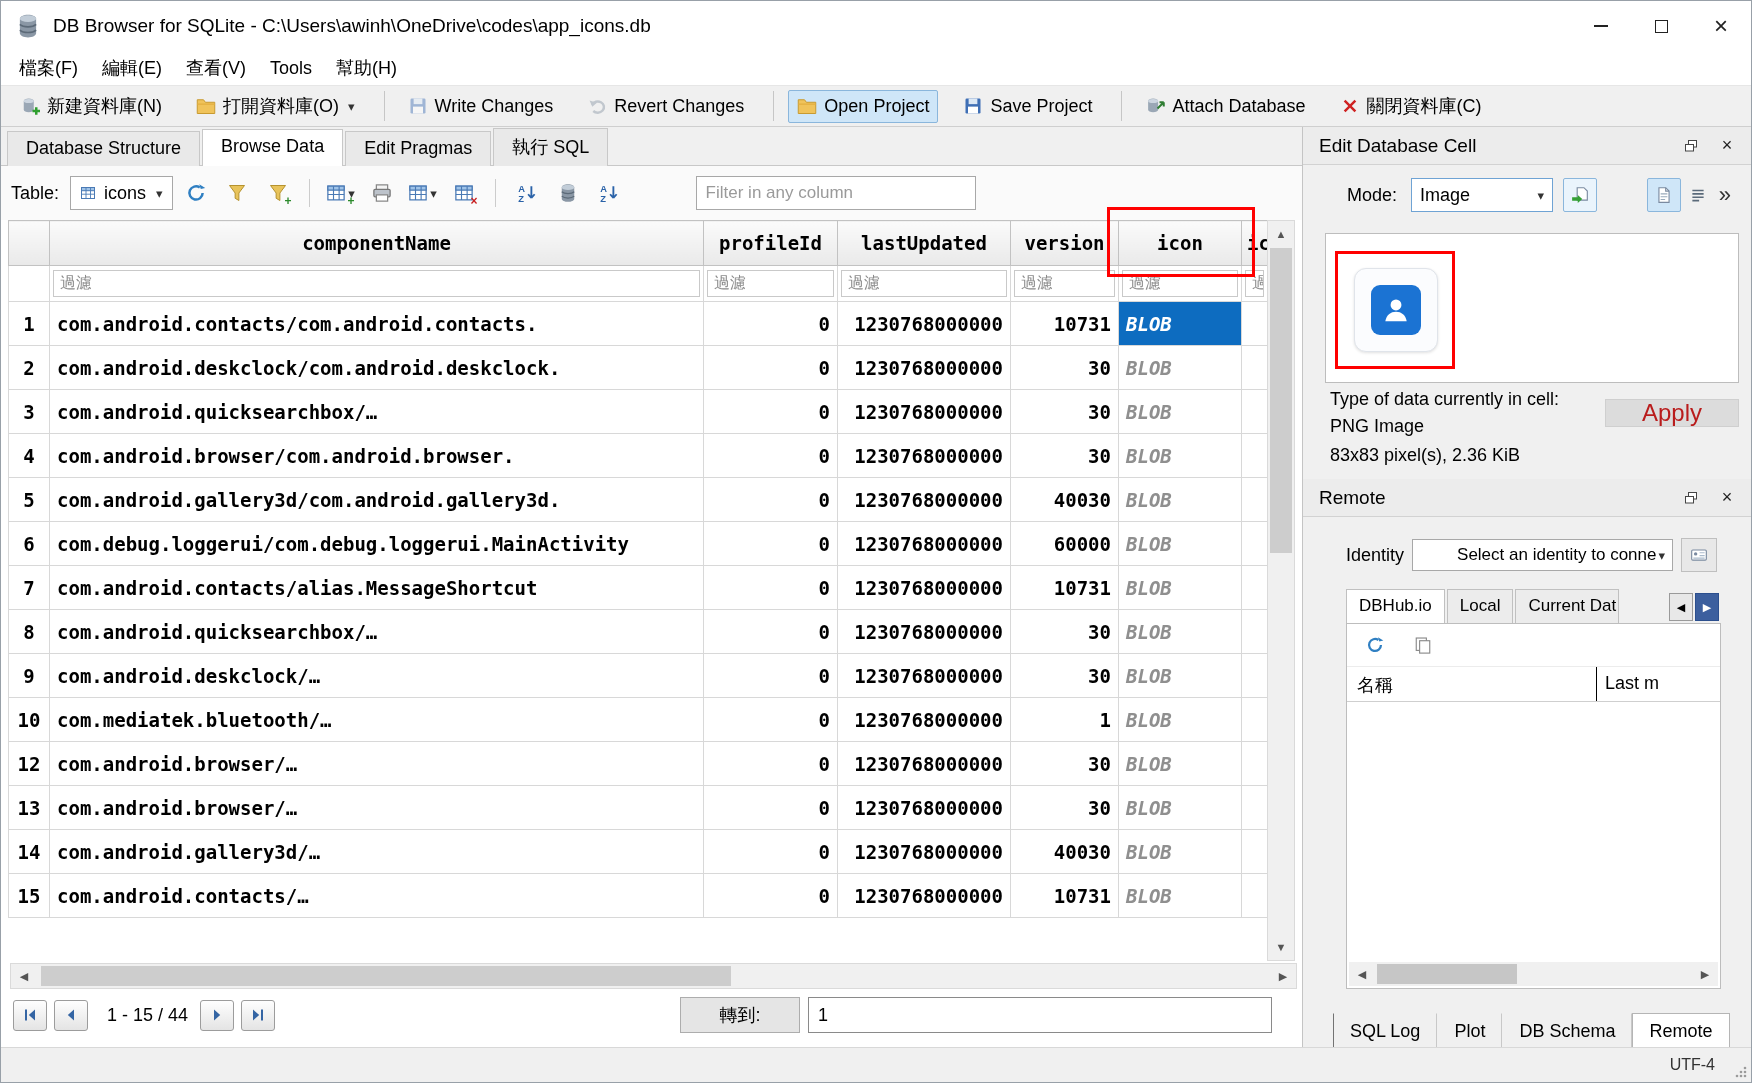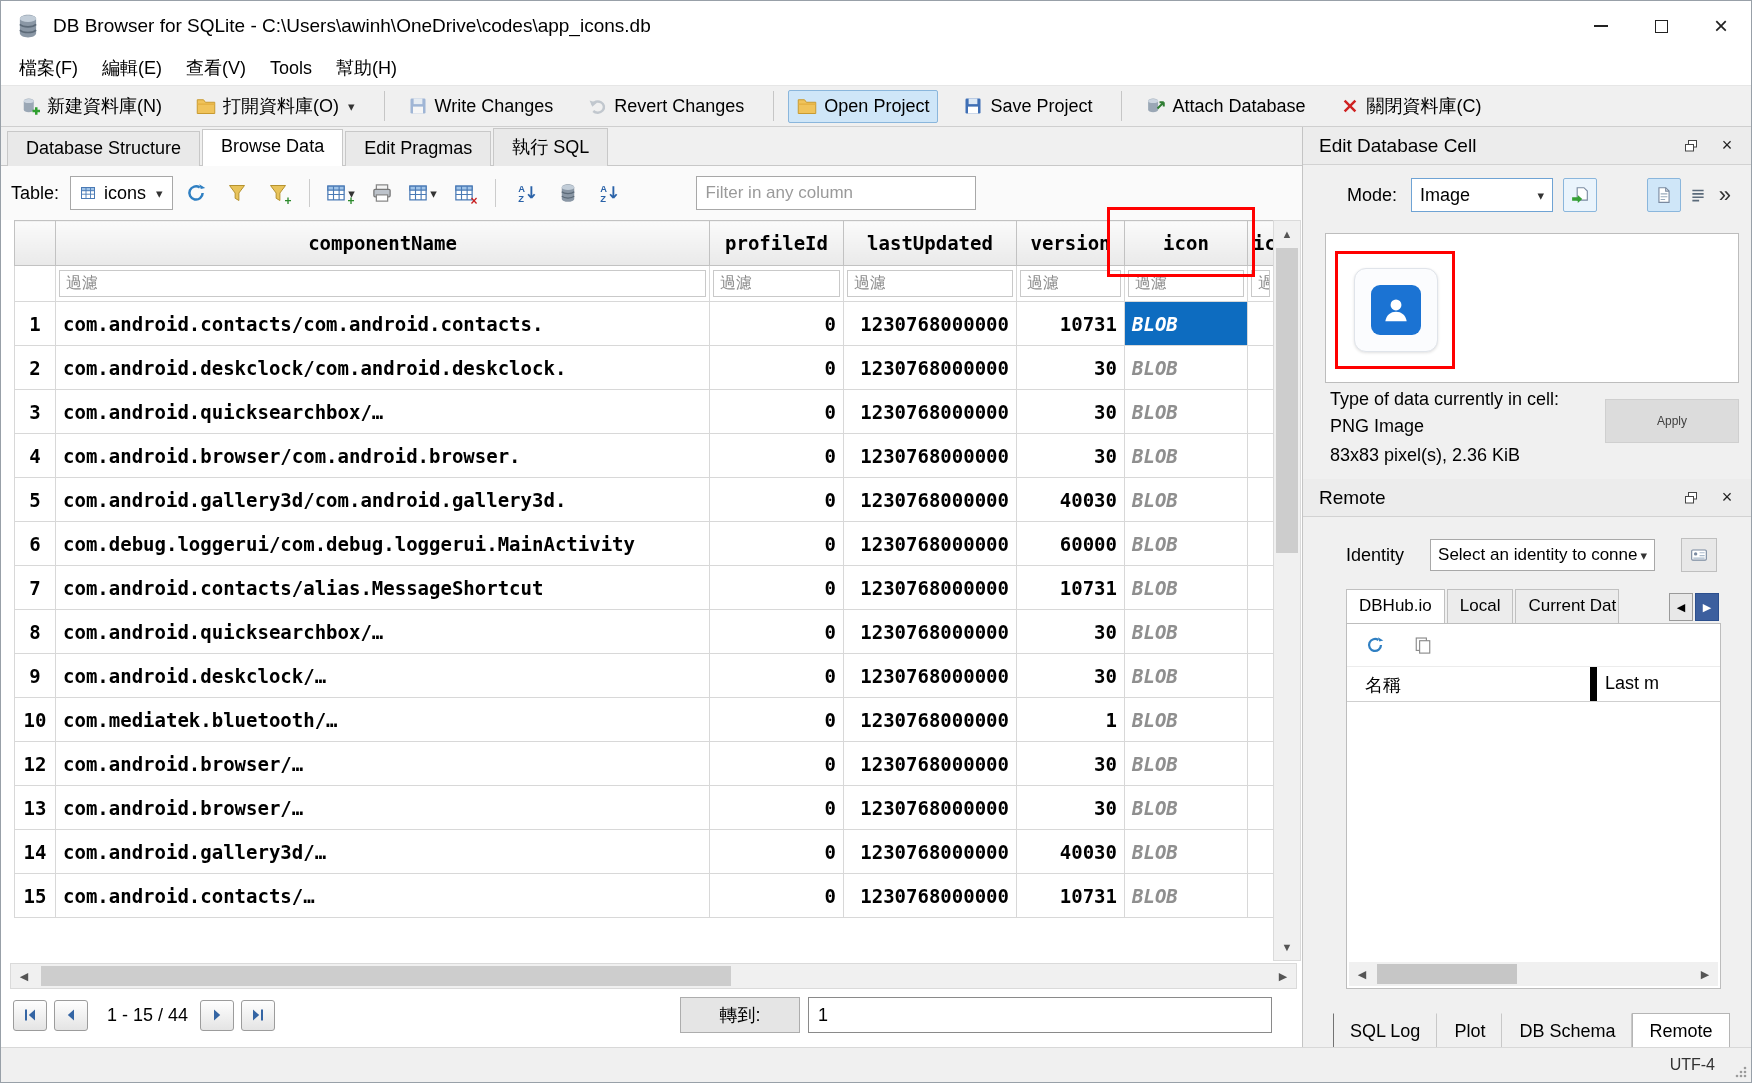--- a/index.html
+++ b/index.html
@@ -50,21 +50,21 @@
   .combo { display:flex; align-items:center; gap:8px; border:1px solid #a8a8a8; background:#fff; height:34px; padding:0 9px; }
   .combo .val { white-space:nowrap; }
   .gbtn { width:36px; height:36px; display:flex; align-items:center; justify-content:center; background:transparent; border:none; position:relative; }
   .gsep { width:1px; height:28px; background:#cccccc; margin:0 8px; }
   .badge-plus { position:absolute; right:4px; bottom:4px; font-size:12px; font-weight:bold; color:#2c8a2c; line-height:1; }
   .badge-x { position:absolute; right:4px; bottom:4px; font-size:12px; font-weight:bold; color:#c82020; line-height:1; }
   .ginput { width:280px; height:34px; border:1px solid #a8a8a8; padding:0 9px; font-size:17px; margin-left:64px; font-family:"Liberation Sans",sans-serif; color:#222; }
   .ginput::placeholder { color:#9a9a9a; }
 
   
-  .gridwrap { position:relative; margin-left:13px; width:1287px; height:741px; }
+  .gridwrap { position:relative; margin-left:7px; width:1287px; height:741px; }
   table.grid { table-layout:fixed; border-collapse:collapse; width:1259px; font-family:"DejaVu Sans Mono","Liberation Mono",monospace; border:1px solid #9f9f9f; background:#fff; }
   .grid th { height:45px; font-size:19px; font-weight:bold; background:linear-gradient(#fbfbfb,#e9e9e9); border:1px solid #c2c2c2; overflow:hidden; white-space:nowrap; }
   .grid th.ovfh { text-align:left; padding-left:5px; }
   .grid td { border:1px solid #d8d8d8; overflow:hidden; }
   tr.filter-row td { height:36px; background:#fff; }
   .filter-box { margin:4px 3px; height:27px; border:1px solid #c9c9c9; display:flex; align-items:center; padding:0 6px; color:#8b8b8b; font-size:16px; font-family:"Liberation Sans","DejaVu Sans",sans-serif; white-space:nowrap; overflow:hidden; }
   .grid tbody td { height:44px; font-size:19px; font-weight:bold; padding:0 7px; white-space:nowrap; }
   td.rn { text-align:center; }
   td.cn { text-align:left; }
   td.num { text-align:right; }
@@ -101,38 +101,38 @@
   .mode-spacer { flex:1; }
   .ovf-chevron { font-size:22px; color:#333; padding:0 4px; }
 
   .cellbox { position:absolute; top:106px; left:22px; width:414px; height:150px; background:#fff; border:1px solid #bdbdbd; }
   .preview-icon { position:absolute; left:28px; top:34px; width:84px; height:84px; background:#fbfcfe; border:1px solid #e0e4ea; border-radius:12px; box-shadow:0 1px 3px rgba(0,0,0,.12); display:flex; align-items:center; justify-content:center; }
   .contact-badge { width:50px; height:50px; background:#1b73d3; border-radius:9px; display:flex; align-items:center; justify-content:center; }
 
   .info1 { position:absolute; top:262px; left:27px; font-size:18px; }
   .info2 { position:absolute; top:289px; left:27px; font-size:18px; }
   .info3 { position:absolute; top:318px; left:27px; font-size:18px; }
-  .apply-btn { position:absolute; top:272px; left:302px; width:134px; height:44px; background:#dcdcdc; color:#404040; border:1px solid #cfcfcf; display:flex; align-items:center; justify-content:center; font-size:12px; }
+  .apply-btn { position:absolute; top:272px; left:302px; width:134px; height:28px; background:#dcdcdc; color:#b91c1c; border:1px solid #cfcfcf; display:flex; align-items:center; justify-content:center; font-size:24px; }
 
   .id-row { position:absolute; top:410px; left:43px; right:34px; height:36px; display:flex; align-items:center; }
-  .id-combo { flex:1; height:32px; margin:0 26px; border:1px solid #a8a8a8; background:#fff; display:flex; align-items:center; justify-content:space-between; padding:12px 7px; overflow:hidden; font-size:17px; white-space:nowrap; }
+  .id-combo { flex:1; height:32px; margin:0 8px; border:1px solid #a8a8a8; background:#fff; display:flex; align-items:center; justify-content:flex-end; padding:12px 7px; overflow:hidden; font-size:17px; white-space:nowrap; }
   .cert-btn { width:36px; height:34px; border:1px solid #bFbFbF; background:#e8e8e8; display:flex; align-items:center; justify-content:center; }
 
   .rtabs { position:absolute; top:460px; left:43px; right:32px; height:36px; display:flex; align-items:flex-end; }
   .rtab { padding:6px 12px 7px; border:1px solid #c0c0c0; background:#ececec; margin-right:2px; font-size:17px; white-space:nowrap; position:relative; top:1px; }
   .rtab.active { background:#fff; border-bottom-color:#fff; }
   .rtab.clip { max-width:104px; overflow:hidden; }
   .rtab-spacer { flex:1; }
   .tab-scroll { width:24px; height:28px; border:1px solid #9a9a9a; background:#e8e8e8; display:flex; align-items:center; justify-content:center; font-size:11px; margin-left:2px; position:relative; top:-2px; }
   .tab-scroll.dark { background:#3c5f9e; color:#fff; border-color:#2c4f8e; }
 
   .rbox { position:absolute; top:496px; left:43px; width:375px; height:366px; background:#fff; border:1px solid #bdbdbd; }
   .rtoolbar { height:42px; display:flex; align-items:center; padding-left:10px; gap:12px; }
   .rgrid-header { height:36px; border-top:1px solid #ececec; border-bottom:1px solid #cfcfcf; display:flex; font-size:18px; }
-  .rgh-name { flex:0 0 250px; padding:6px 18px; border-right:7px solid #000000; white-space:nowrap; overflow:hidden; }
+  .rgh-name { flex:0 0 250px; padding:6px 10px; border-right:1px solid #000000; white-space:nowrap; overflow:hidden; }
   .rgh-mod { flex:1; padding:6px 8px; white-space:nowrap; overflow:hidden; }
   .rhscroll { position:absolute; bottom:2px; left:2px; right:2px; height:24px; background:#f0f0f0; }
   .rhthumb { position:absolute; top:2px; left:28px; width:140px; height:20px; background:#c6c6c6; }
 
   .dock-tabs { position:absolute; top:886px; left:30px; display:flex; font-size:18px; background:#f0f0f0; }
   .dock-tab { padding:7px 16px; border:1px solid transparent; border-right:1px solid #c8c8c8; white-space:nowrap; }
   .dock-tab:first-child { border-left:1px solid #737373; }
   .dock-tab.active { background:#fff; border:1px solid #b5b5b5; }
 
   

